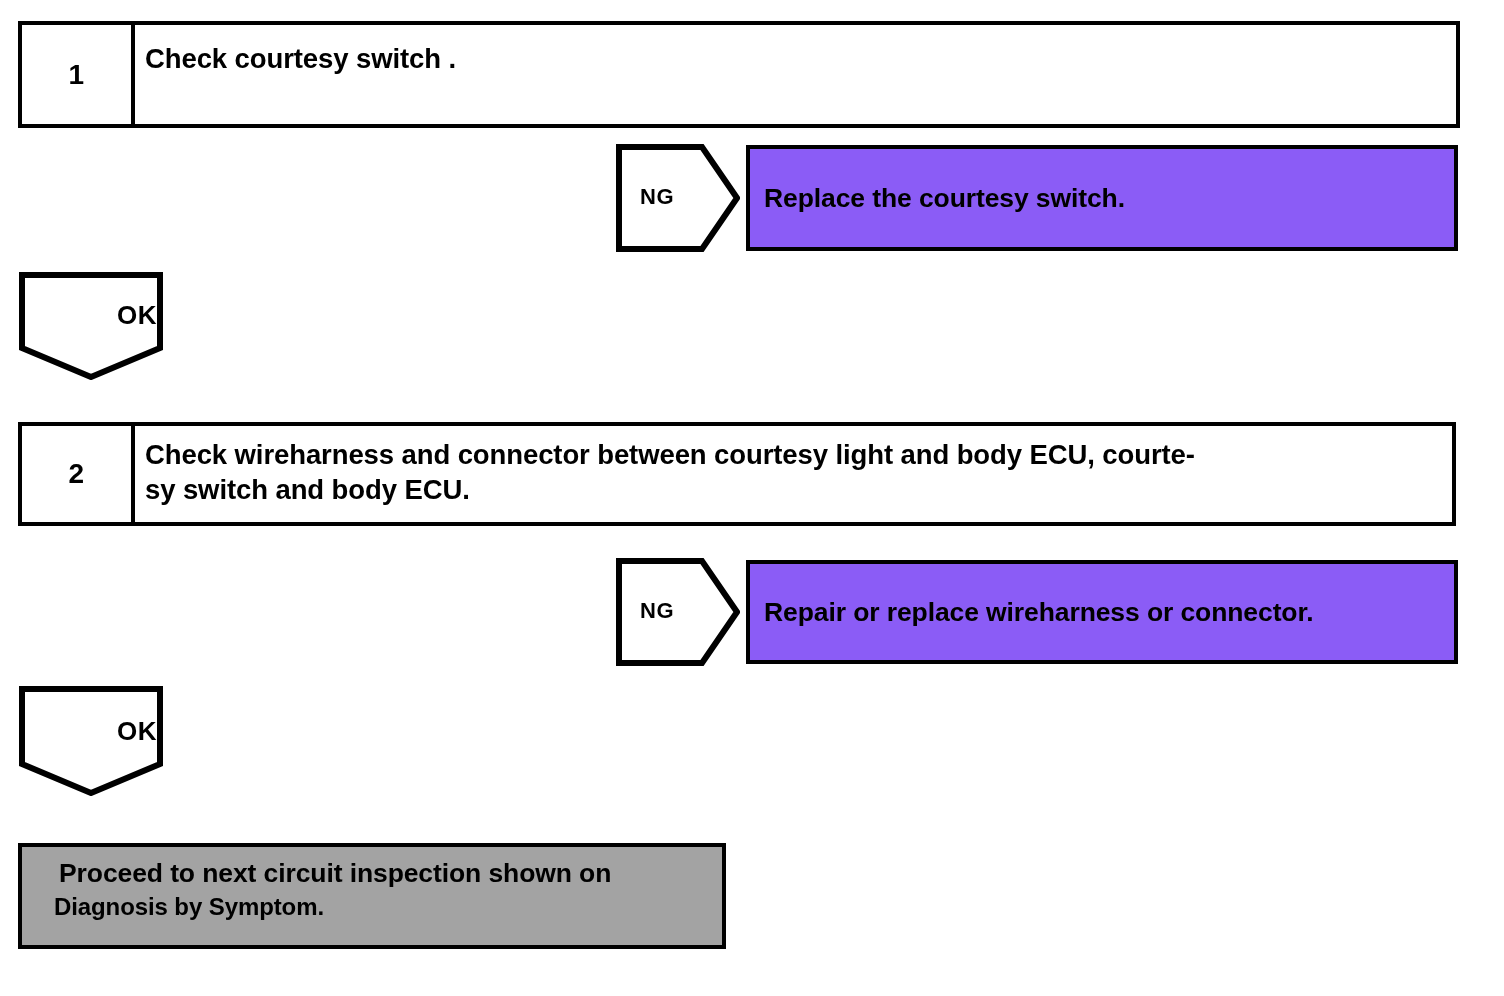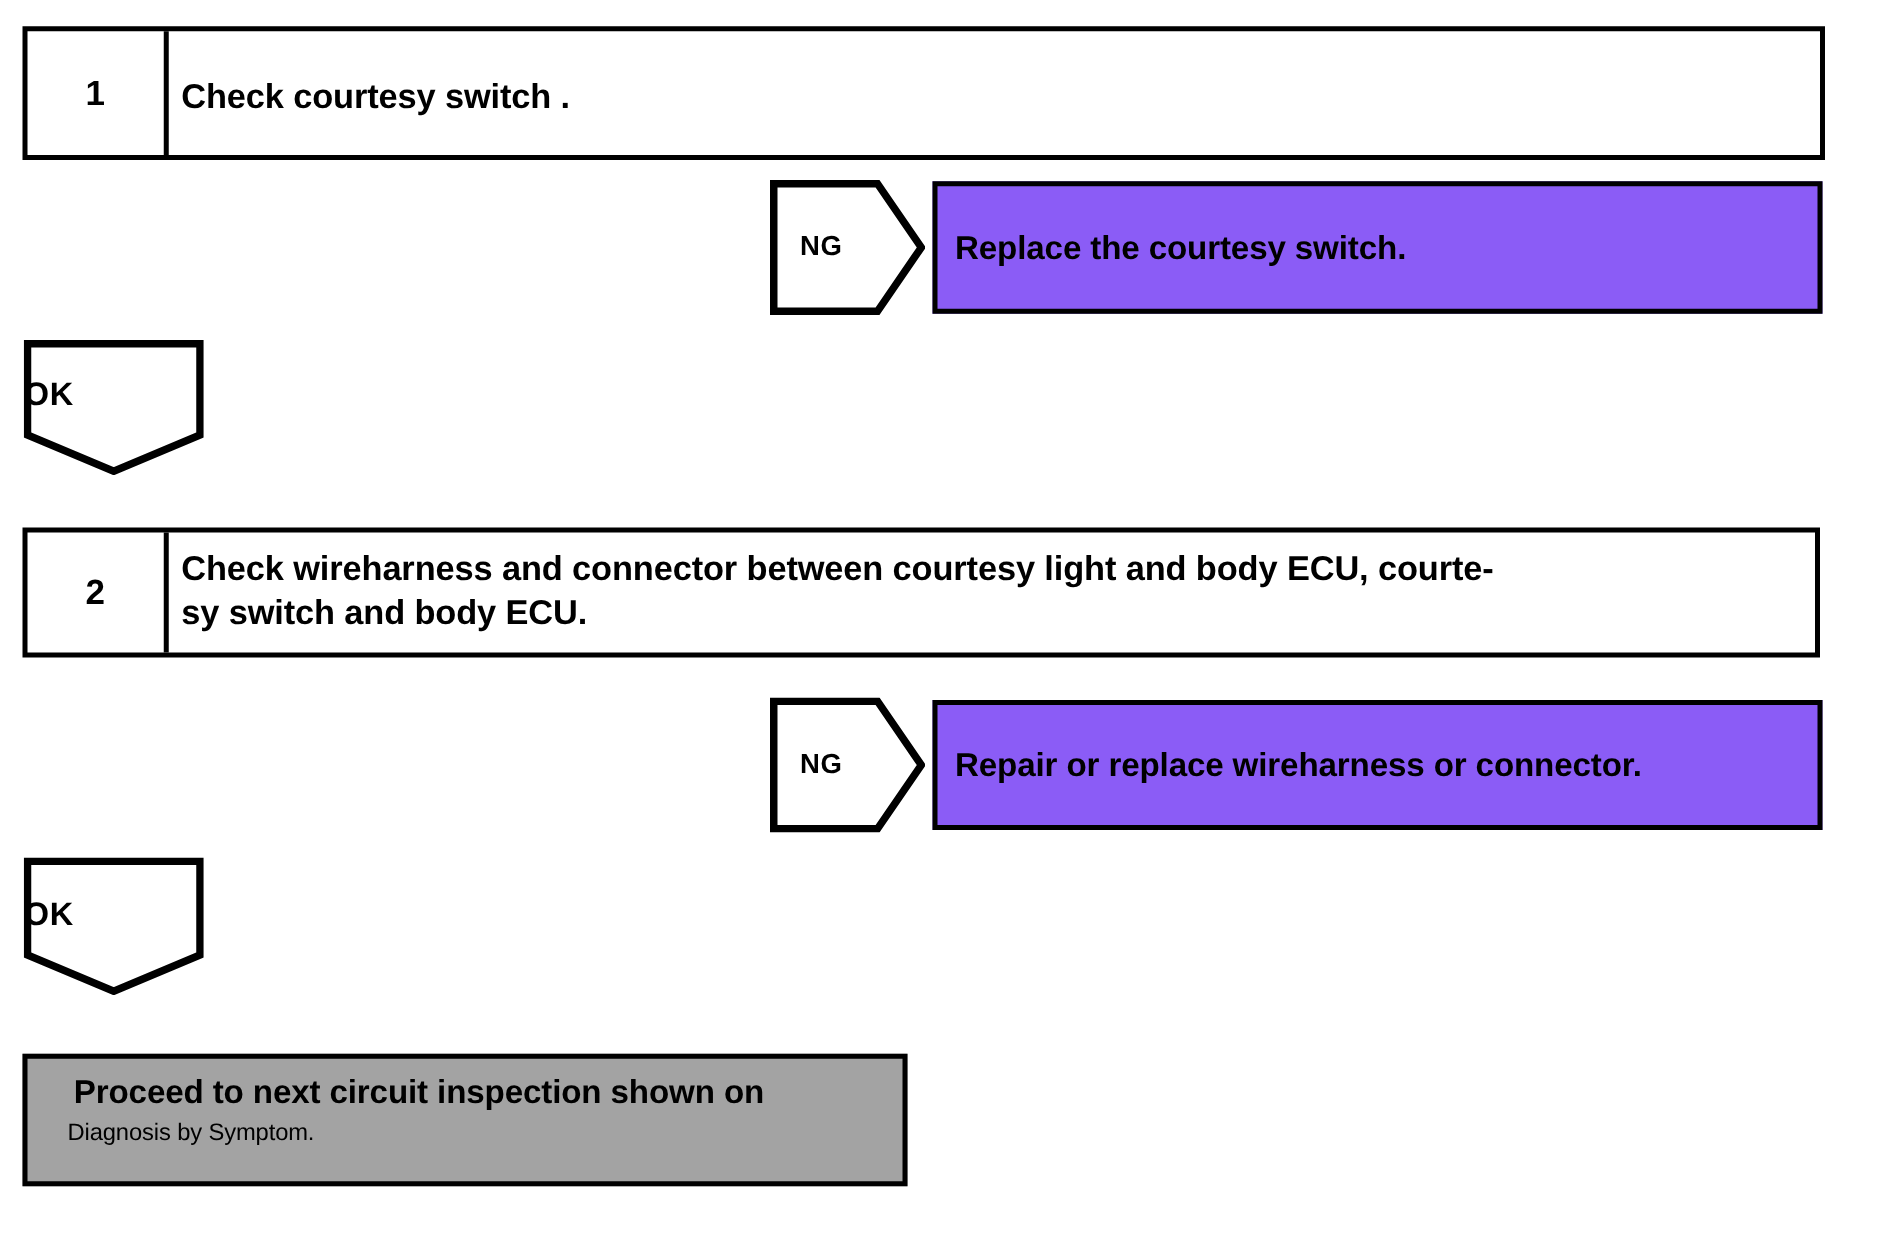--- a/index.html
+++ b/index.html
@@ -52,22 +52,22 @@
     box-sizing: border-box;
   }
   .step-text .line {
     font-weight: bold;
     font-size: 27.5px;
     line-height: 35px;
     white-space: pre;
     letter-spacing: -0.1px;
   }
   .step-text.single {
-    justify-content: center;
-    padding-top: 3px;
+    justify-content: flex-start;
+    padding-top: 16px;
     border-radius: 12px;
   }
 
   
   .result-box {
     position: absolute;
     border: 4px solid #000;
     background: #8b5cf6;
     box-sizing: border-box;
     display: flex;
@@ -102,42 +102,42 @@
     position: absolute;
   }
   .ok-shape svg { display: block; }
   .ok-label {
     position: absolute;
     font-weight: bold;
     font-size: 26px;
     letter-spacing: 0.5px;
     left: 0;
     width: 138px;
-    text-align: left;
+    text-align: right;
   }
 
   
   .proceed-box {
     position: absolute;
     border: 4px solid #000;
     background: #a3a3a3;
     box-sizing: border-box;
     padding: 9px 0 0 0;
   }
   .proceed-box .line1 {
     font-weight: bold;
     font-size: 26.5px;
     line-height: 34px;
     white-space: pre;
     padding-left: 37px;
     letter-spacing: -0.1px;
   }
   .proceed-box .line2 {
-    font-weight: normal;
-    font-size: 19px;
+    font-weight: bold;
+    font-size: 24px;
     line-height: 33px;
     white-space: pre;
     padding-left: 32px;
     letter-spacing: -0.1px;
   }
 </style>
 </head>
 <body>
 
 <div class="canvas">

